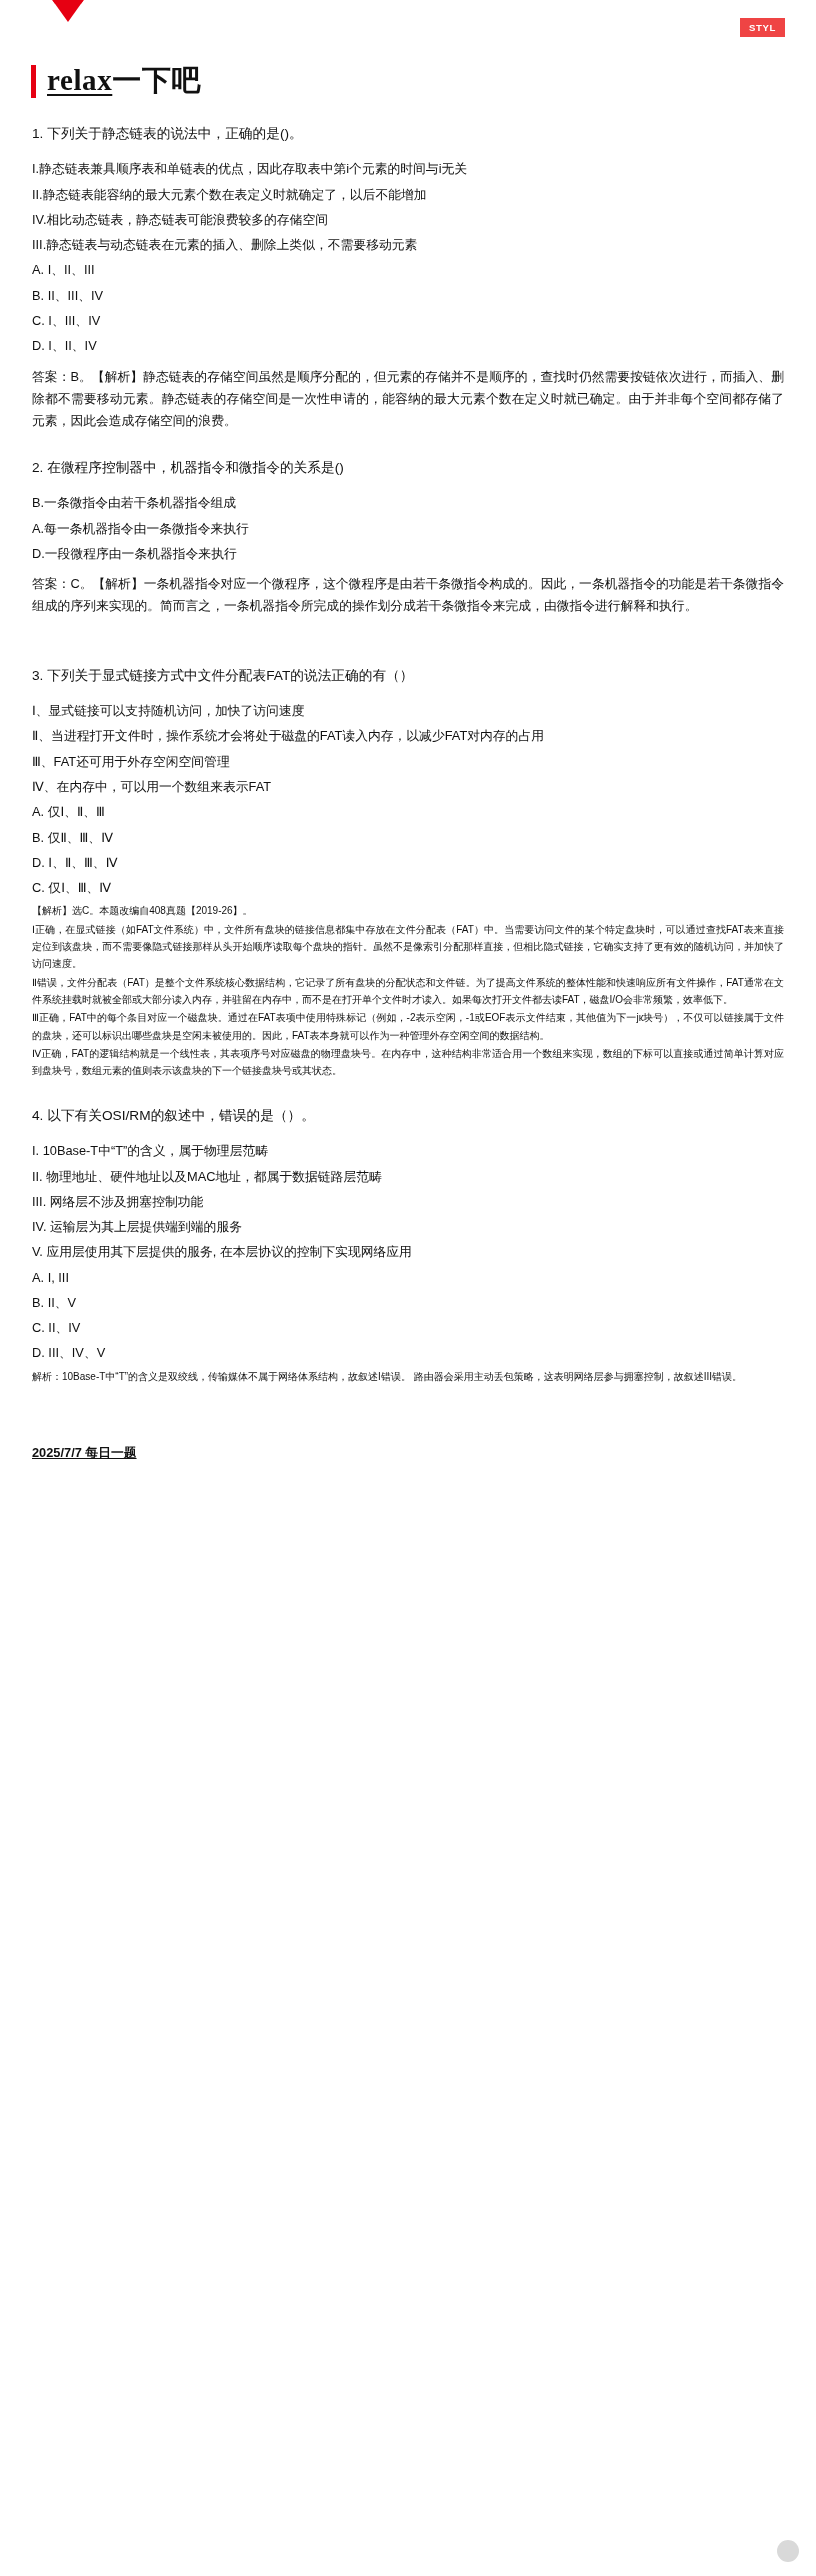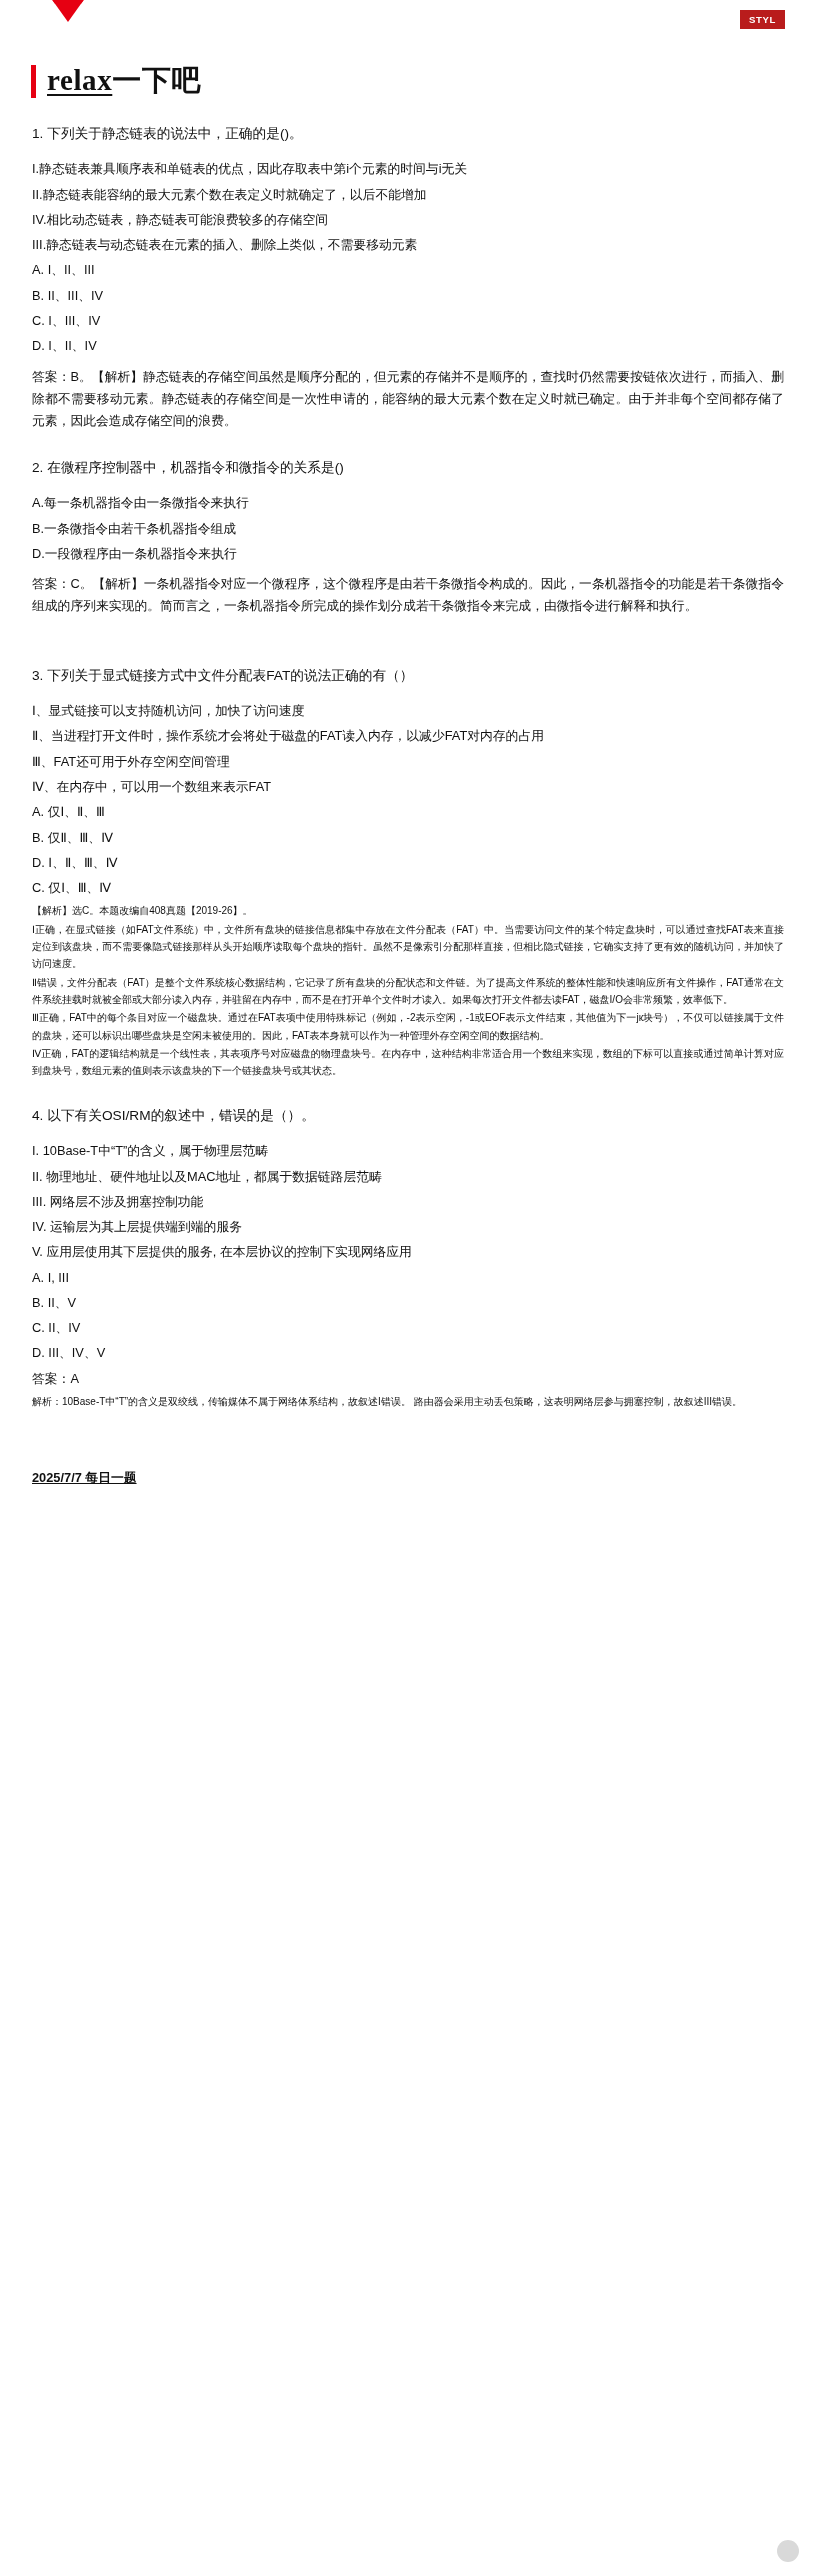--- a/index.html
+++ b/index.html
@@ -46,22 +46,22 @@
     height: 18px;
     background: #e60012;
     border-radius: 50% 50% 0 0;
   }
   .heart::before { left: 0; }
   .heart::after { left: 18px; }
 
   .badge-styl {
     position: absolute;
     right: 31px;
-    top: 10px;
-    background: #b91c1c;
+    top: 18px;
+    background: #ef4444;
     color: #fff;
     font-size: 9.6px;
     letter-spacing: 0.6px;
     padding: 3.8px 9px 4.5px 9px;
     font-weight: bold;
     font-family: "Liberation Sans", sans-serif;
   }
 
   
   .title-wrap {
@@ -168,22 +168,22 @@
       <p class="q-line">III.静态链表与动态链表在元素的插入、删除上类似，不需要移动元素</p>
       <p class="q-line">A. I、II、III</p>
       <p class="q-line">B. II、III、IV</p>
       <p class="q-line">C. I、III、IV</p>
       <p class="q-line">D. I、II、IV</p>
       <p class="q-answer">答案：B。【解析】静态链表的存储空间虽然是顺序分配的，但元素的存储并不是顺序的，查找时仍然需要按链依次进行，而插入、删除都不需要移动元素。静态链表的存储空间是一次性申请的，能容纳的最大元素个数在定义时就已确定。由于并非每个空间都存储了元素，因此会造成存储空间的浪费。</p>
     </div>
 
     <div class="q-block">
       <p class="q-title">2. 在微程序控制器中，机器指令和微指令的关系是()</p>
+      <p class="q-line">B.一条微指令由若干条机器指令组成</p>
       <p class="q-line">A.每一条机器指令由一条微指令来执行</p>
-      <p class="q-line">B.一条微指令由若干条机器指令组成</p>
       <p class="q-line">D.一段微程序由一条机器指令来执行</p>
       <p class="q-answer">答案：C。【解析】一条机器指令对应一个微程序，这个微程序是由若干条微指令构成的。因此，一条机器指令的功能是若干条微指令组成的序列来实现的。简而言之，一条机器指令所完成的操作划分成若干条微指令来完成，由微指令进行解释和执行。</p>
     </div>
 
     <div class="spacer-lg"></div>
 
     <div class="q-block">
       <p class="q-title">3. 下列关于显式链接方式中文件分配表FAT的说法正确的有（）</p>
       <p class="q-line">Ⅰ、显式链接可以支持随机访问，加快了访问速度</p>
       <p class="q-line">Ⅱ、当进程打开文件时，操作系统才会将处于磁盘的FAT读入内存，以减少FAT对内存的占用</p>
@@ -204,21 +204,20 @@
       <p class="q-title">4. 以下有关OSI/RM的叙述中，错误的是（）。</p>
       <p class="q-line">I. 10Base-T中“T”的含义，属于物理层范畴</p>
       <p class="q-line">II. 物理地址、硬件地址以及MAC地址，都属于数据链路层范畴</p>
       <p class="q-line">III. 网络层不涉及拥塞控制功能</p>
       <p class="q-line">IV. 运输层为其上层提供端到端的服务</p>
       <p class="q-line">V. 应用层使用其下层提供的服务, 在本层协议的控制下实现网络应用</p>
       <p class="q-line">A. I, III</p>
       <p class="q-line">B. II、V</p>
       <p class="q-line">C. II、IV</p>
       <p class="q-line">D. III、IV、V</p>
-      <p class="q-line">答案：A</p>
       <p class="q-para">解析：10Base-T中“T”的含义是双绞线，传输媒体不属于网络体系结构，故叙述I错误。 路由器会采用主动丢包策略，这表明网络层参与拥塞控制，故叙述III错误。</p>
     </div>
 
   </div>
 
   <div class="footer">2025/7/7 每日一题</div>
 
   <div class="scroll-dot"></div>
 </div>
 

